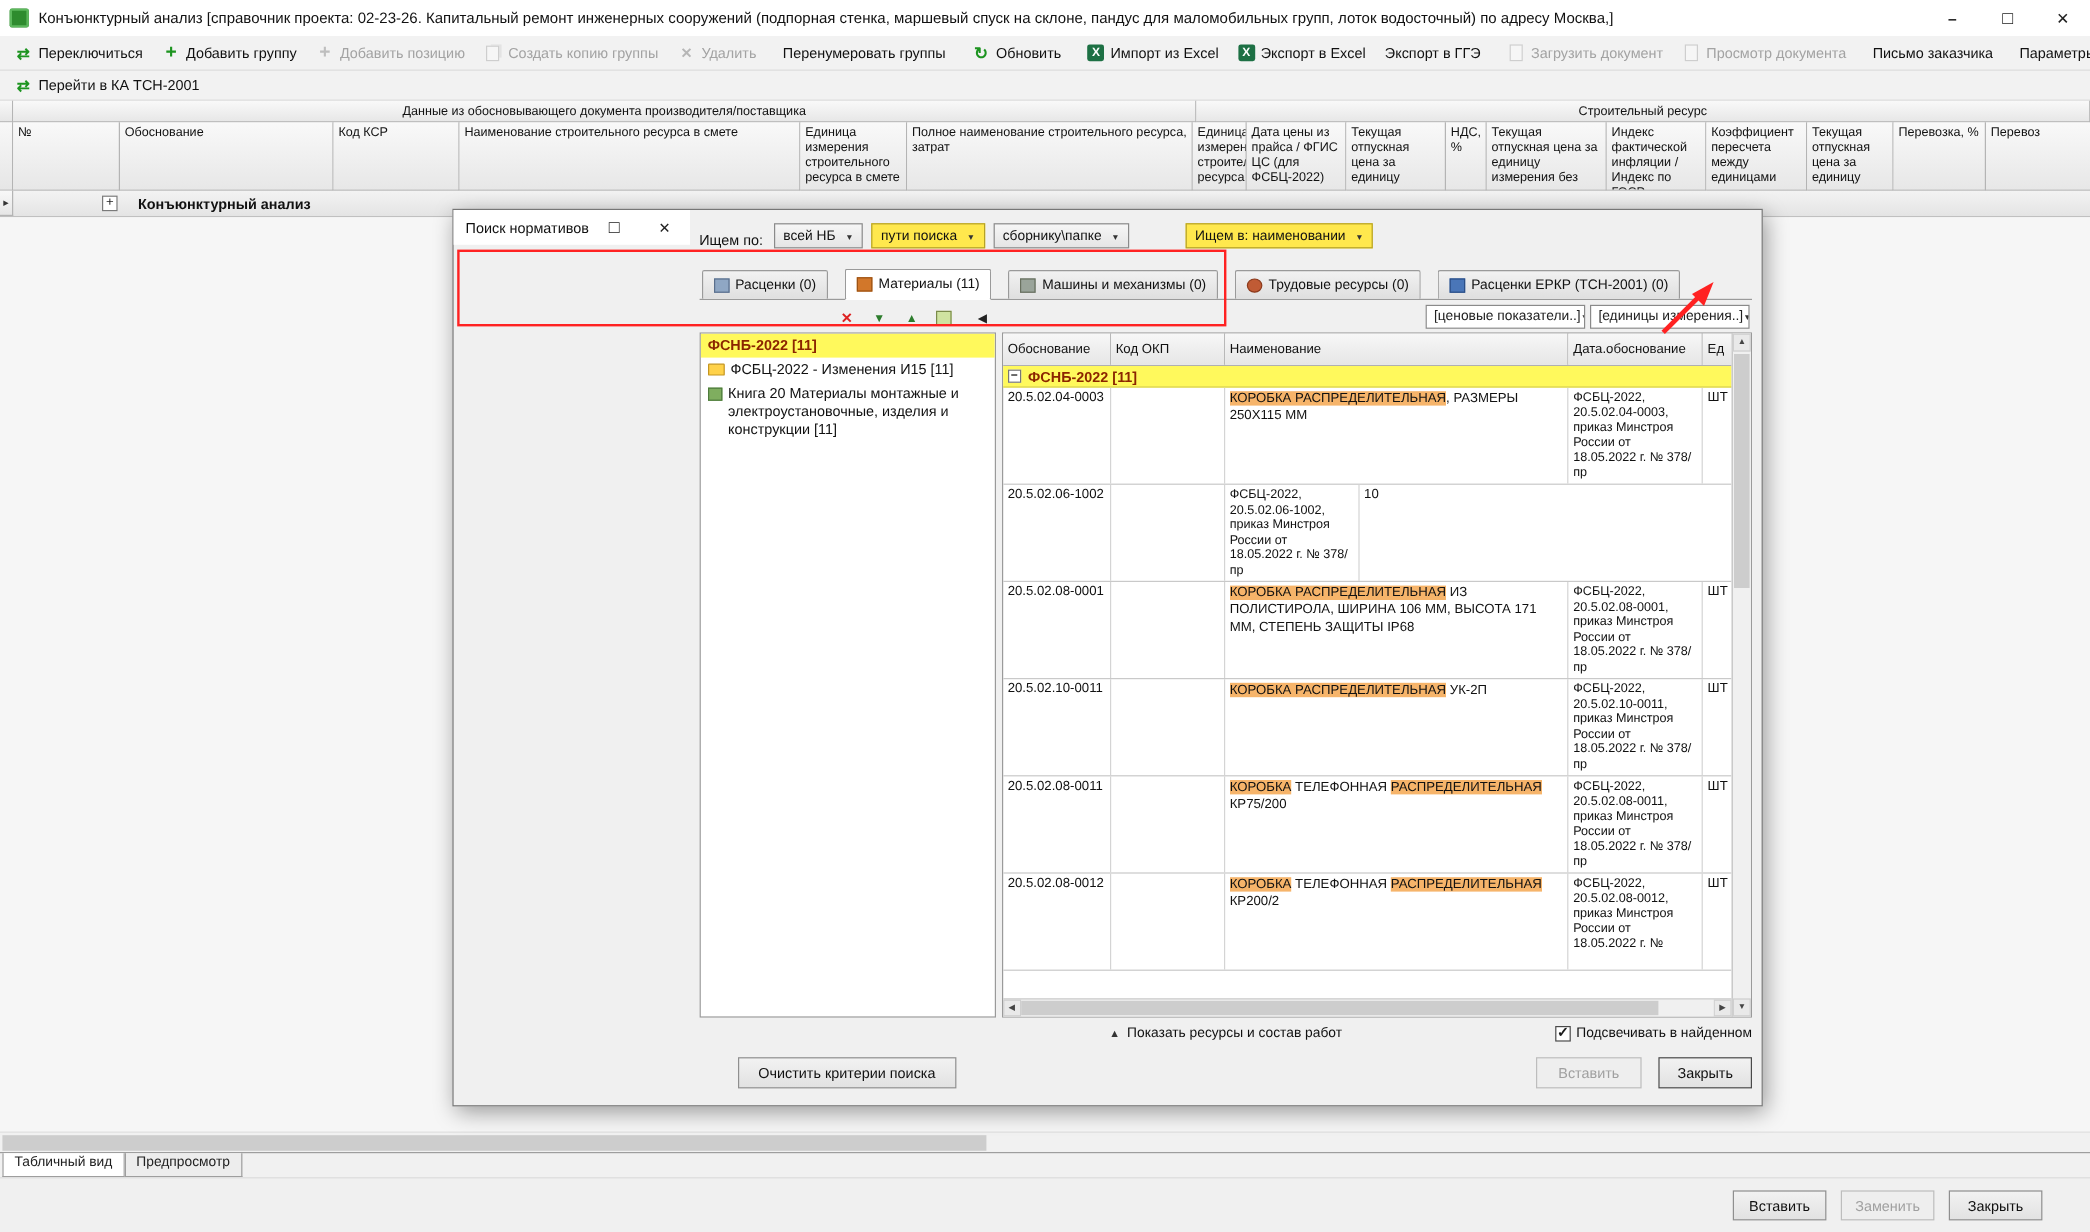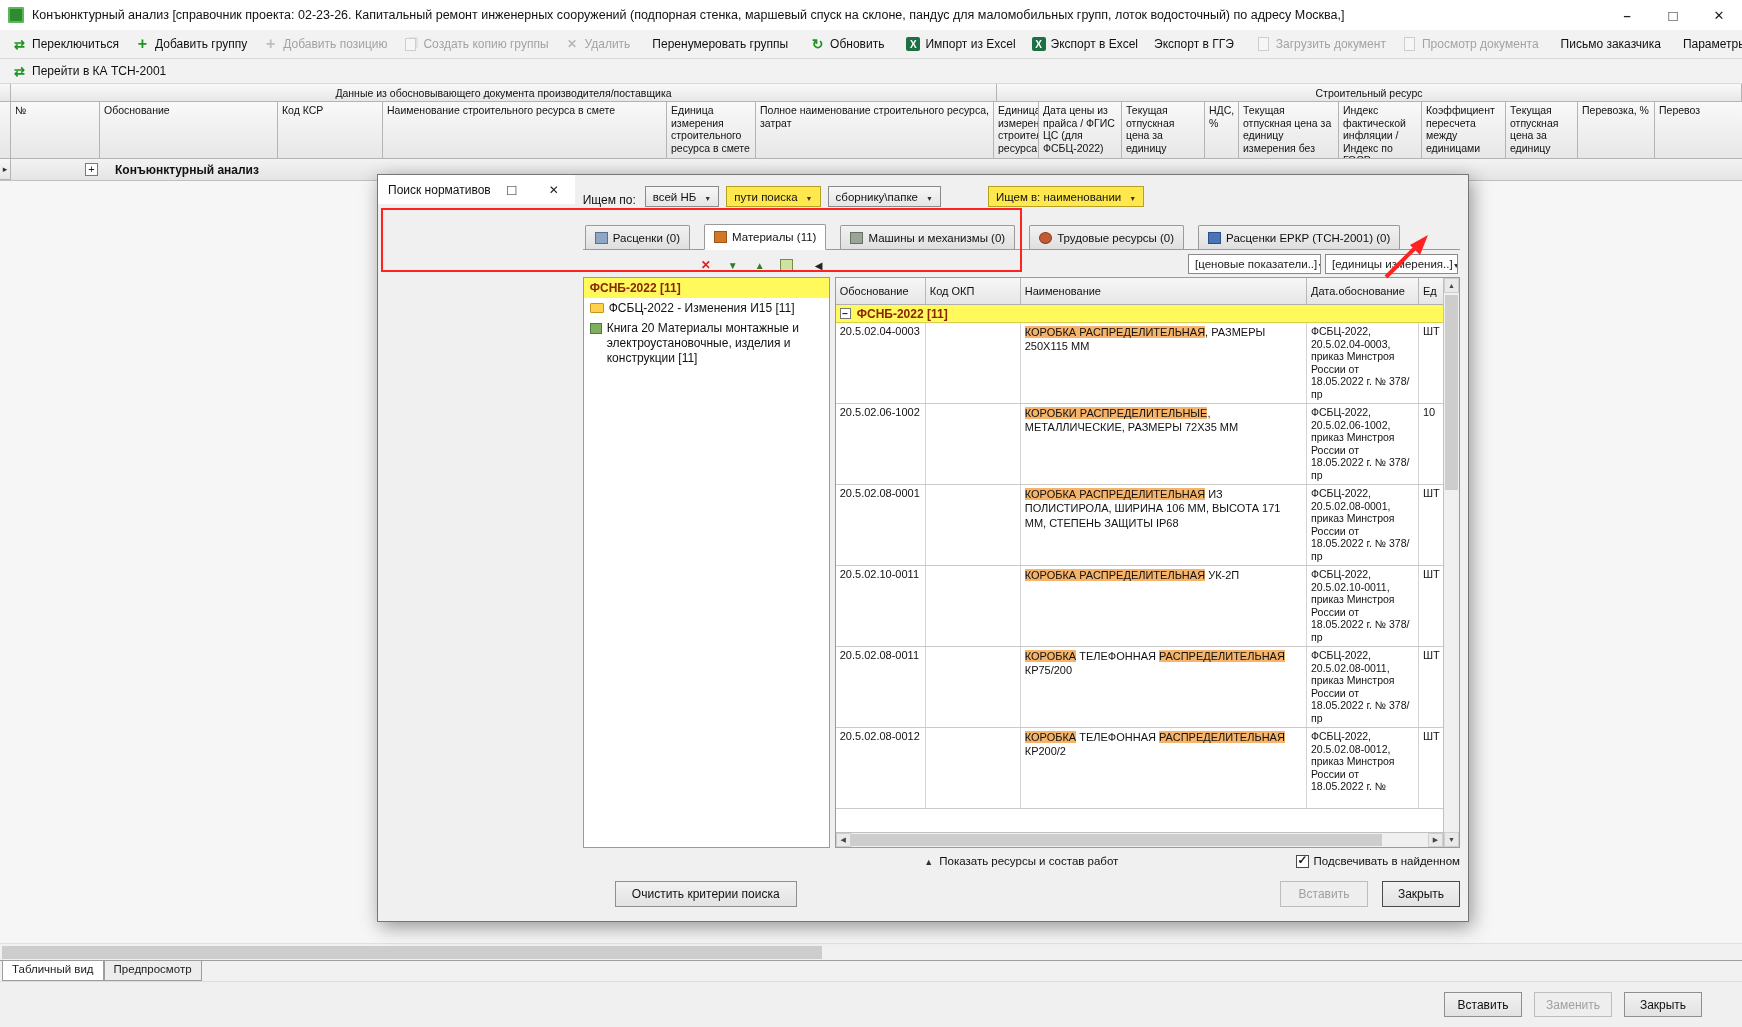--- a/index.html
+++ b/index.html
@@ -452,21 +452,20 @@
                 <div class="res-row">
                     <div class="res-cell c-code">20.5.02.04-0003</div>
                     <div class="res-cell c-okp"></div>
                     <div class="res-cell c-name"><span class="hl">КОРОБКА РАСПРЕДЕЛИТЕЛЬНАЯ</span><span></span><span class="hl"></span><span>, РАЗМЕРЫ 250Х115 ММ</span></div>
                     <div class="res-cell c-alt">ФСБЦ-2022, 20.5.02.04-0003, приказ Минстроя России от 18.05.2022 г. № 378/пр</div>
                     <div class="res-cell c-unit">ШТ</div>
                   </div>
                   <div class="res-row">
                     <div class="res-cell c-code">20.5.02.06-1002</div>
                     <div class="res-cell c-okp"></div>
-                    <div class="res-cell c-name"><span class="hl">КОРОБКИ РАСПРЕДЕЛИТЕЛЬНЫЕ</span><span></span><span class="hl"></span><span>, МЕТАЛЛИЧЕСКИЕ, РАЗМЕРЫ 72Х35 ММ</span></div>
                     <div class="res-cell c-alt">ФСБЦ-2022, 20.5.02.06-1002, приказ Минстроя России от 18.05.2022 г. № 378/пр</div>
                     <div class="res-cell c-unit">10</div>
                   </div>
                   <div class="res-row">
                     <div class="res-cell c-code">20.5.02.08-0001</div>
                     <div class="res-cell c-okp"></div>
                     <div class="res-cell c-name"><span class="hl">КОРОБКА РАСПРЕДЕЛИТЕЛЬНАЯ</span><span></span><span class="hl"></span><span> ИЗ ПОЛИСТИРОЛА, ШИРИНА 106 ММ, ВЫСОТА 171 ММ, СТЕПЕНЬ ЗАЩИТЫ IP68</span></div>
                     <div class="res-cell c-alt">ФСБЦ-2022, 20.5.02.08-0001, приказ Минстроя России от 18.05.2022 г. № 378/пр</div>
                     <div class="res-cell c-unit">ШТ</div>
                   </div>

